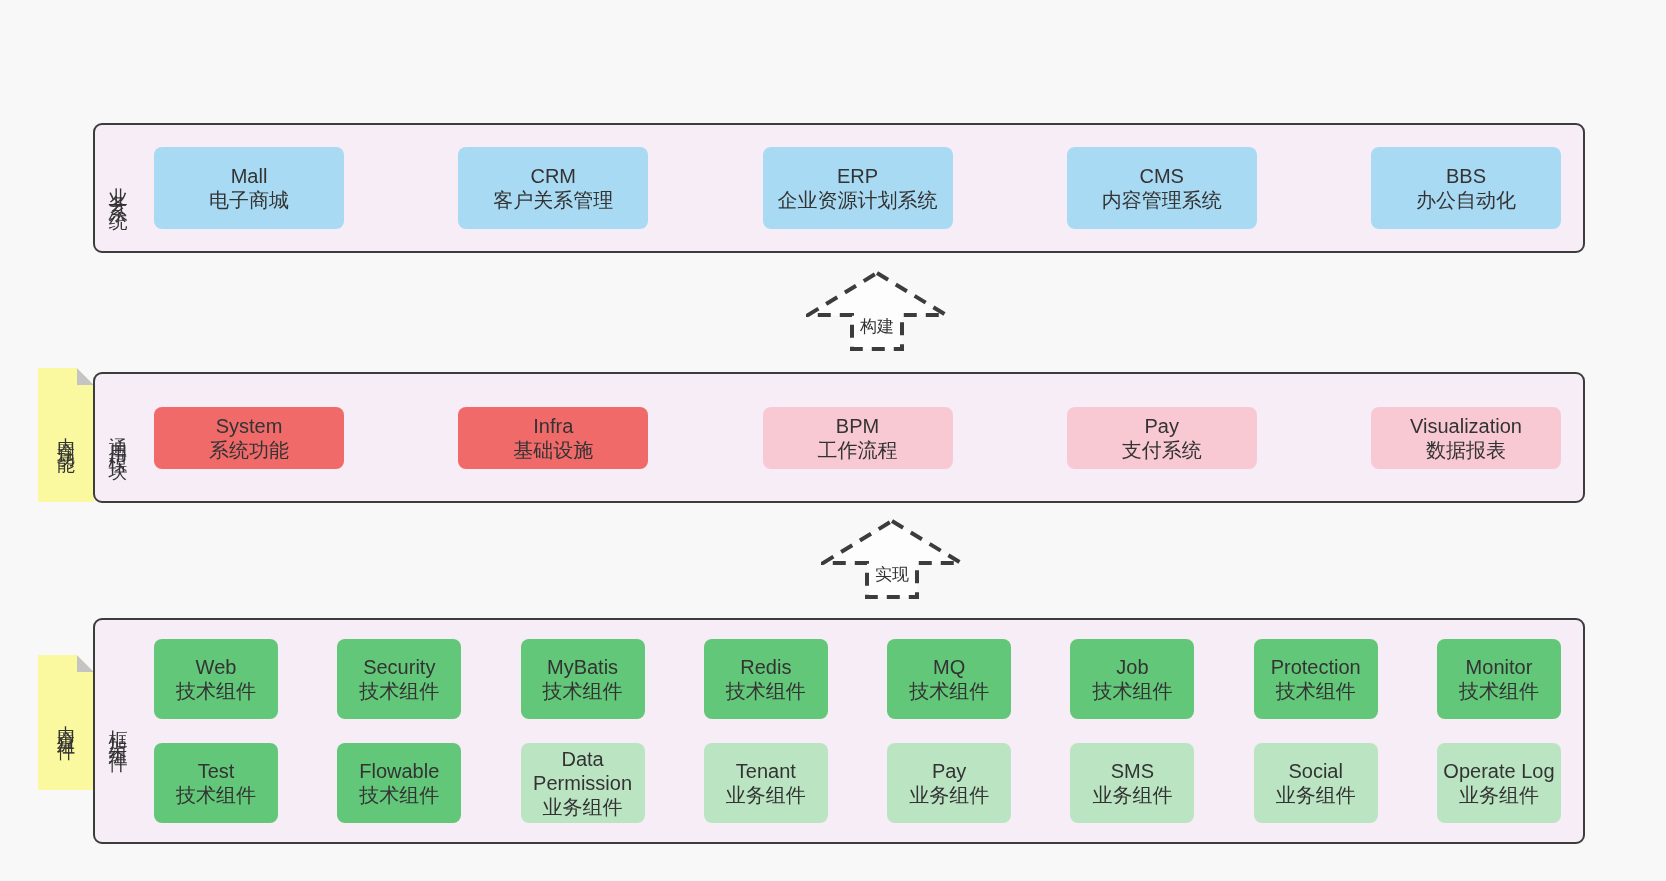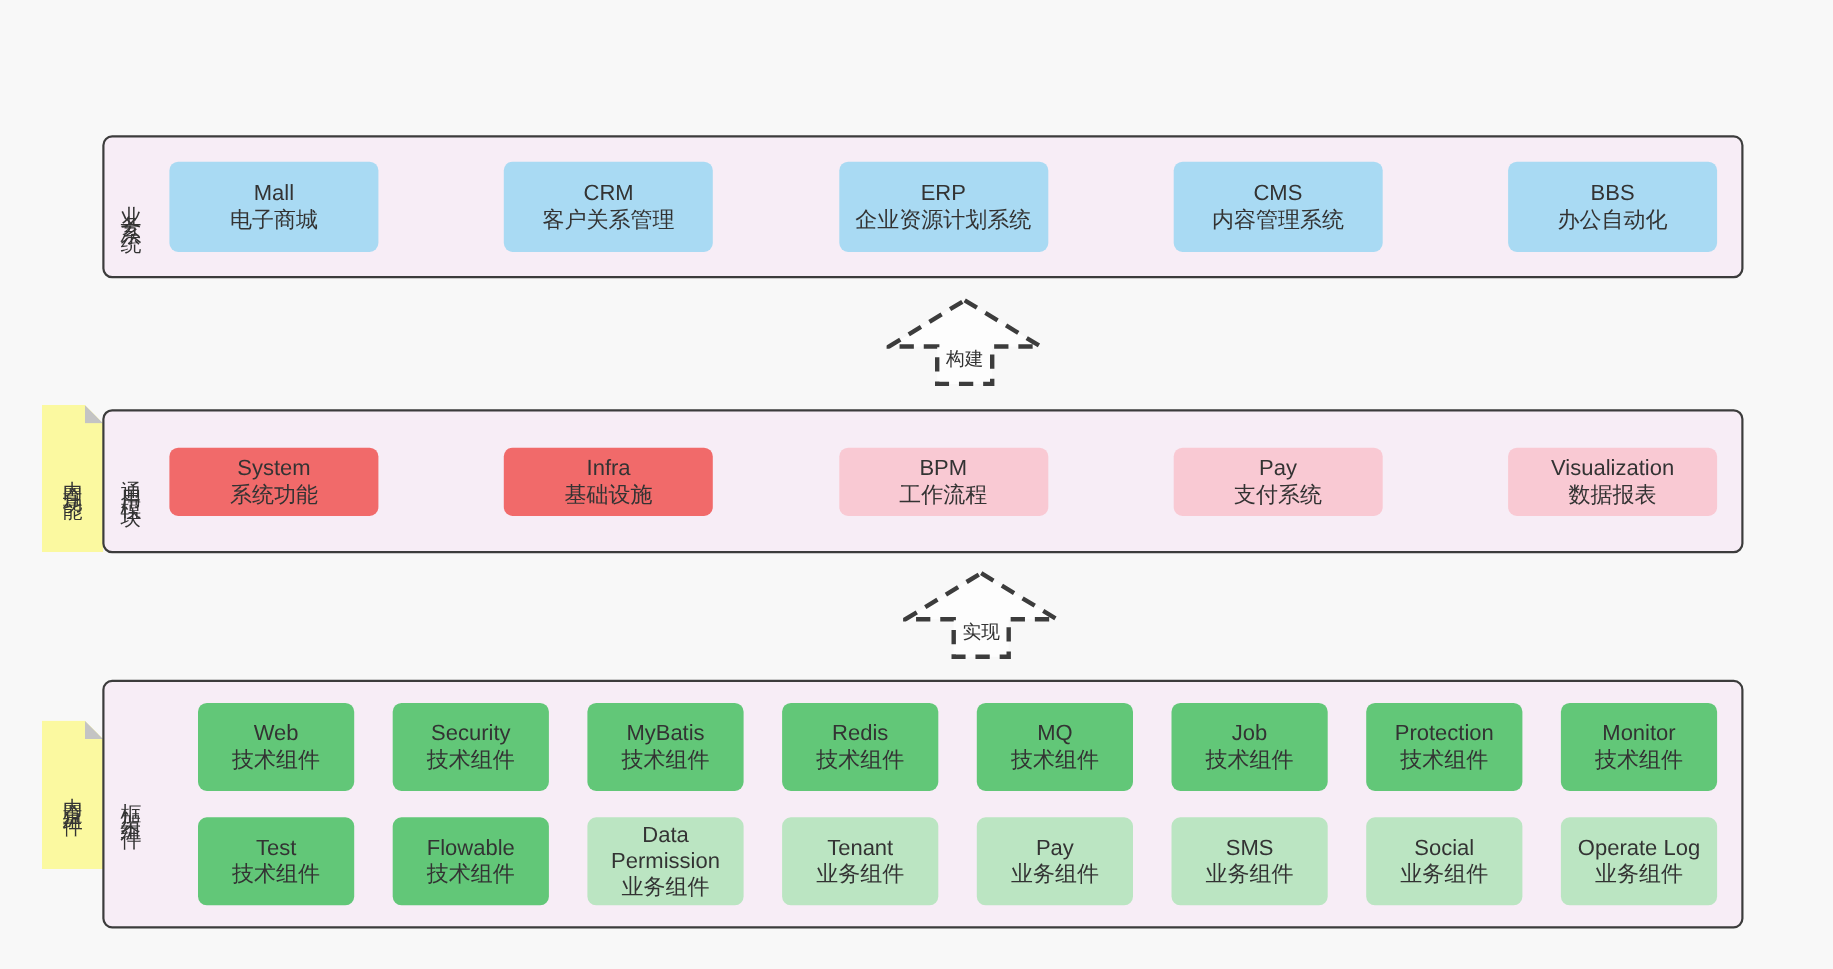--- a/index.html
+++ b/index.html
@@ -68,21 +68,21 @@
     align-items: center;
     justify-content: center;
     text-align: center;
     font-size: 20px;
     line-height: 24px;
     color: var(--text, #333);
     padding: 2px 6px;
   }
   .panel-business  .box { width: 190px; height: 82px; }
   .panel-modules   .box { width: 190px; height: 62px; }
-  .panel-framework .box { width: 142px; height: 80px; margin-left: 26px; }
+  .panel-framework .box { width: 124px; height: 80px; }
   .panel-framework .box .en { max-width: 120px; }
 
   .v-blue        { background: var(--blue, #a9daf3); }
   .v-red         { background: var(--red, #f16a6a); }
   .v-pink        { background: var(--pink, #f9c9d3); }
   .v-green       { background: var(--green, #62c778); }
   .v-green-light { background: var(--green-light, #bbe5c2); }
 
   
   .note {

